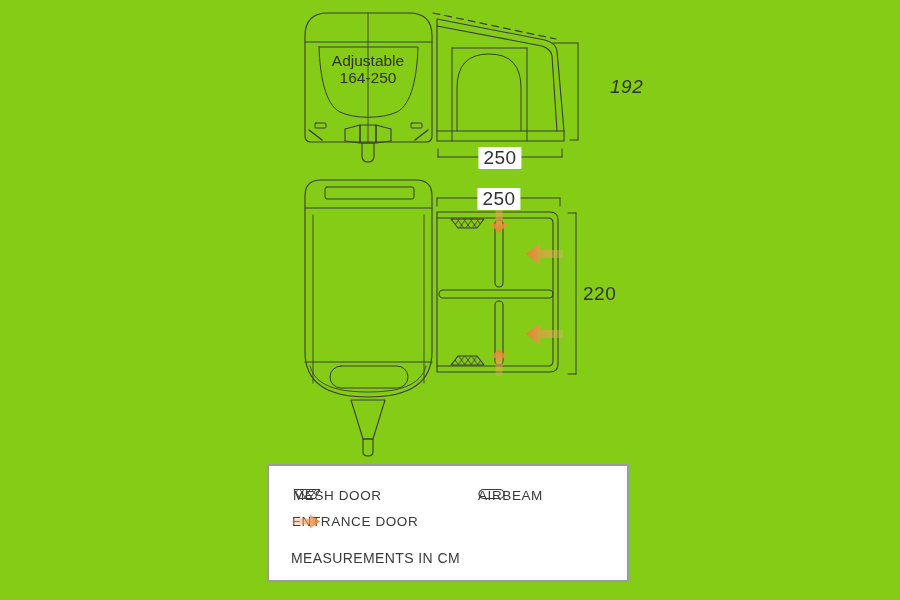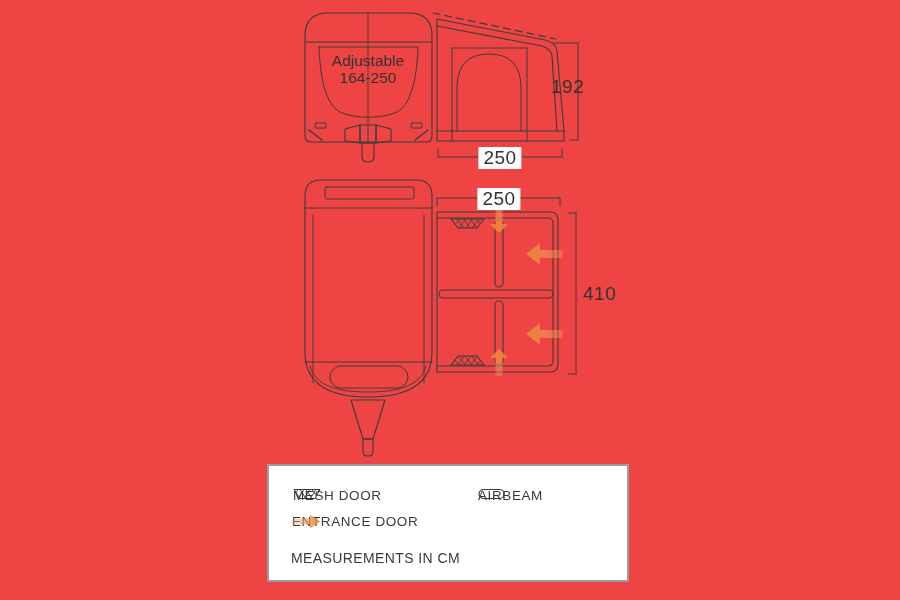--- a/index.html
+++ b/index.html
@@ -1,18 +1,18 @@
 <!DOCTYPE html>
 <html><head>
 <meta charset="utf-8">
 <style>
   html,body{margin:0;padding:0;background:#fff;}
   body{width:900px;height:600px;overflow:hidden;
        font-family:"Liberation Sans", sans-serif;color:#383838;}
-  #canvas{position:relative;width:900px;height:600px;background:#ef4444;}
+  #canvas{position:relative;width:900px;height:600px;background:#84cc16;}
   svg{position:absolute;left:0;top:0;}
   .lbl{position:absolute;white-space:nowrap;color:#323232;}
   .dim{font-size:19px;letter-spacing:0.5px;}
   .dim-on-line{background:#ffffff;padding:0 5px;transform:translateX(-50%);text-align:center;}
   .adj{width:110px;text-align:center;font-size:15.5px;line-height:17px;}
   .legend-box{position:absolute;left:267px;top:464px;width:362px;height:118px;
               border:2px solid #9b9b9b;background:#fff;box-sizing:border-box;}
   .legend-row{position:absolute;display:flex;align-items:center;}
   .legend-label{font-size:13.5px;letter-spacing:0.6px;color:#3a3a3a;}
   .legend-note{position:absolute;left:22px;top:84px;font-size:14px;
@@ -114,24 +114,24 @@
         <path d="M526,254 L540,243 L540,250 L563,250 L563,258 L540,258 L540,265 Z" fill="url(#gradLeft)"></path>
         <path d="M526,334 L540,323 L540,330 L563,330 L563,338 L540,338 L540,345 Z" fill="url(#gradLeft)"></path>
       </g>
     </g>
   </svg>
 
   <div class="lbl adj" style="left:313px;top:52px;">
     <div>Adjustable</div>
     <div>164-250</div>
   </div>
-  <div class="lbl dim" style="left:551px;top:76px;">192</div>
+  <div class="lbl dim" style="left:610px;top:76px;font-style:italic;">192</div>
   <div class="lbl dim dim-on-line" style="left:500px;top:147px;">250</div>
   <div class="lbl dim dim-on-line" style="left:499px;top:188px;">250</div>
-  <div class="lbl dim" style="left:583px;top:283px;">410</div>
+  <div class="lbl dim" style="left:583px;top:283px;">220</div>
 
   <div class="legend-box">
 
     <div class="legend-row" style="left:24px;top:22px;">
       <svg class="licon" width="28" height="12" viewBox="0 0 28 12">
         <defs>
           <pattern id="meshPatL" patternUnits="userSpaceOnUse" width="6" height="9">
             <path d="M0,0 L6,9 M6,0 L0,9" stroke="#3c3c3c" stroke-width="0.9" fill="none"></path>
           </pattern>
         </defs>

